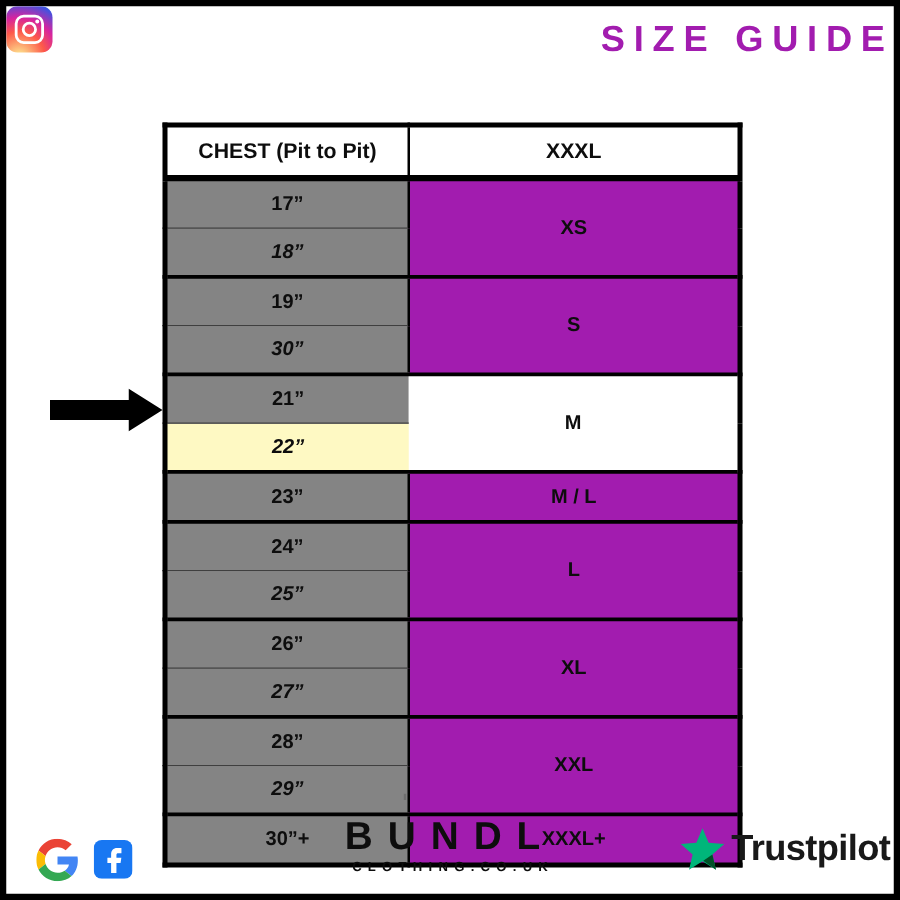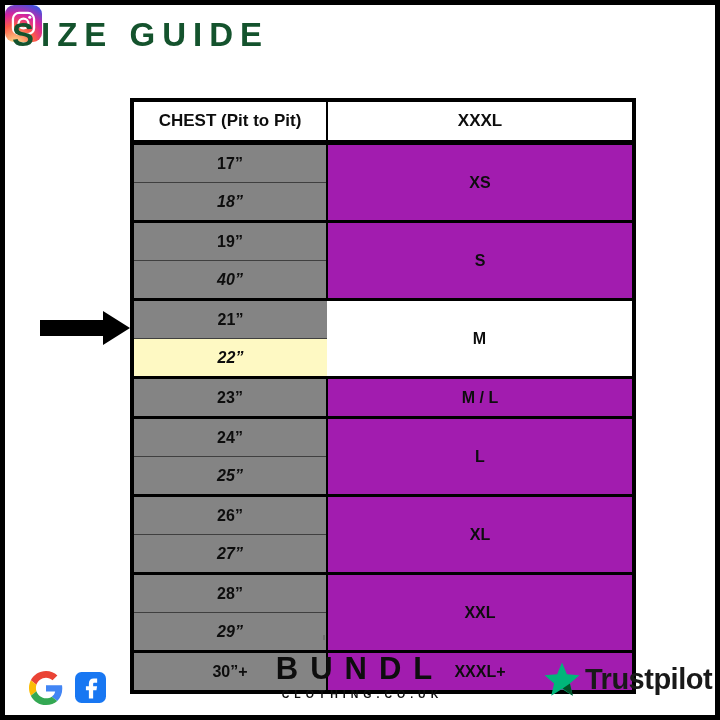--- a/index.html
+++ b/index.html
@@ -9,36 +9,36 @@
     background:#ffffff;
     border:5px solid #000;
     box-sizing:border-box;
     overflow:hidden;
     font-family:"Liberation Sans", sans-serif;
     color:#0d0d0d;
   }
   
   .title{
     position:absolute;top:11px;left:0;right:0;
-    text-align:left;
-    font-size:33px;font-weight:800;
+    text-align:right;
+    font-size:29px;font-weight:800;
     letter-spacing:7px;padding-left:7px;
-    color:#14532d;
+    color:#a21caf;
   }
   .subtitle{
     position:absolute;top:55px;left:0;right:0;
     text-align:center;
     font-size:12.5px;font-weight:800;
     letter-spacing:5px;word-spacing:9px;padding-left:5px;
     color:#0d0d0d;
   }
   
   .size-table{
     position:absolute;left:125px;top:93px;
-    width:506px;
+    width:464px;
     border-collapse:collapse;
     table-layout:fixed;
     border:4px solid #000;
   }
   .size-table col.c1{width:195px;}
   .size-table th{
     background:#fff;
     height:36px;
     font-size:17px;font-weight:700;
     text-align:center;
@@ -123,21 +123,21 @@
           <td class="size-cell" rowspan="2">XS</td>
         </tr>
         <tr>
           <td class="chest-cell">18”</td>
         </tr>
         <tr class="group-start">
           <td class="chest-cell">19”</td>
           <td class="size-cell" rowspan="2">S</td>
         </tr>
         <tr>
-          <td class="chest-cell">40”</td>
+          <td class="chest-cell">30”</td>
         </tr>
         <tr class="group-start">
           <td class="chest-cell in-hl-group">21”</td>
           <td class="size-cell hl" rowspan="2">M</td>
         </tr>
         <tr>
           <td class="chest-cell in-hl-group hl">22”</td>
         </tr>
         <tr class="group-start">
           <td class="chest-cell">23”</td>

